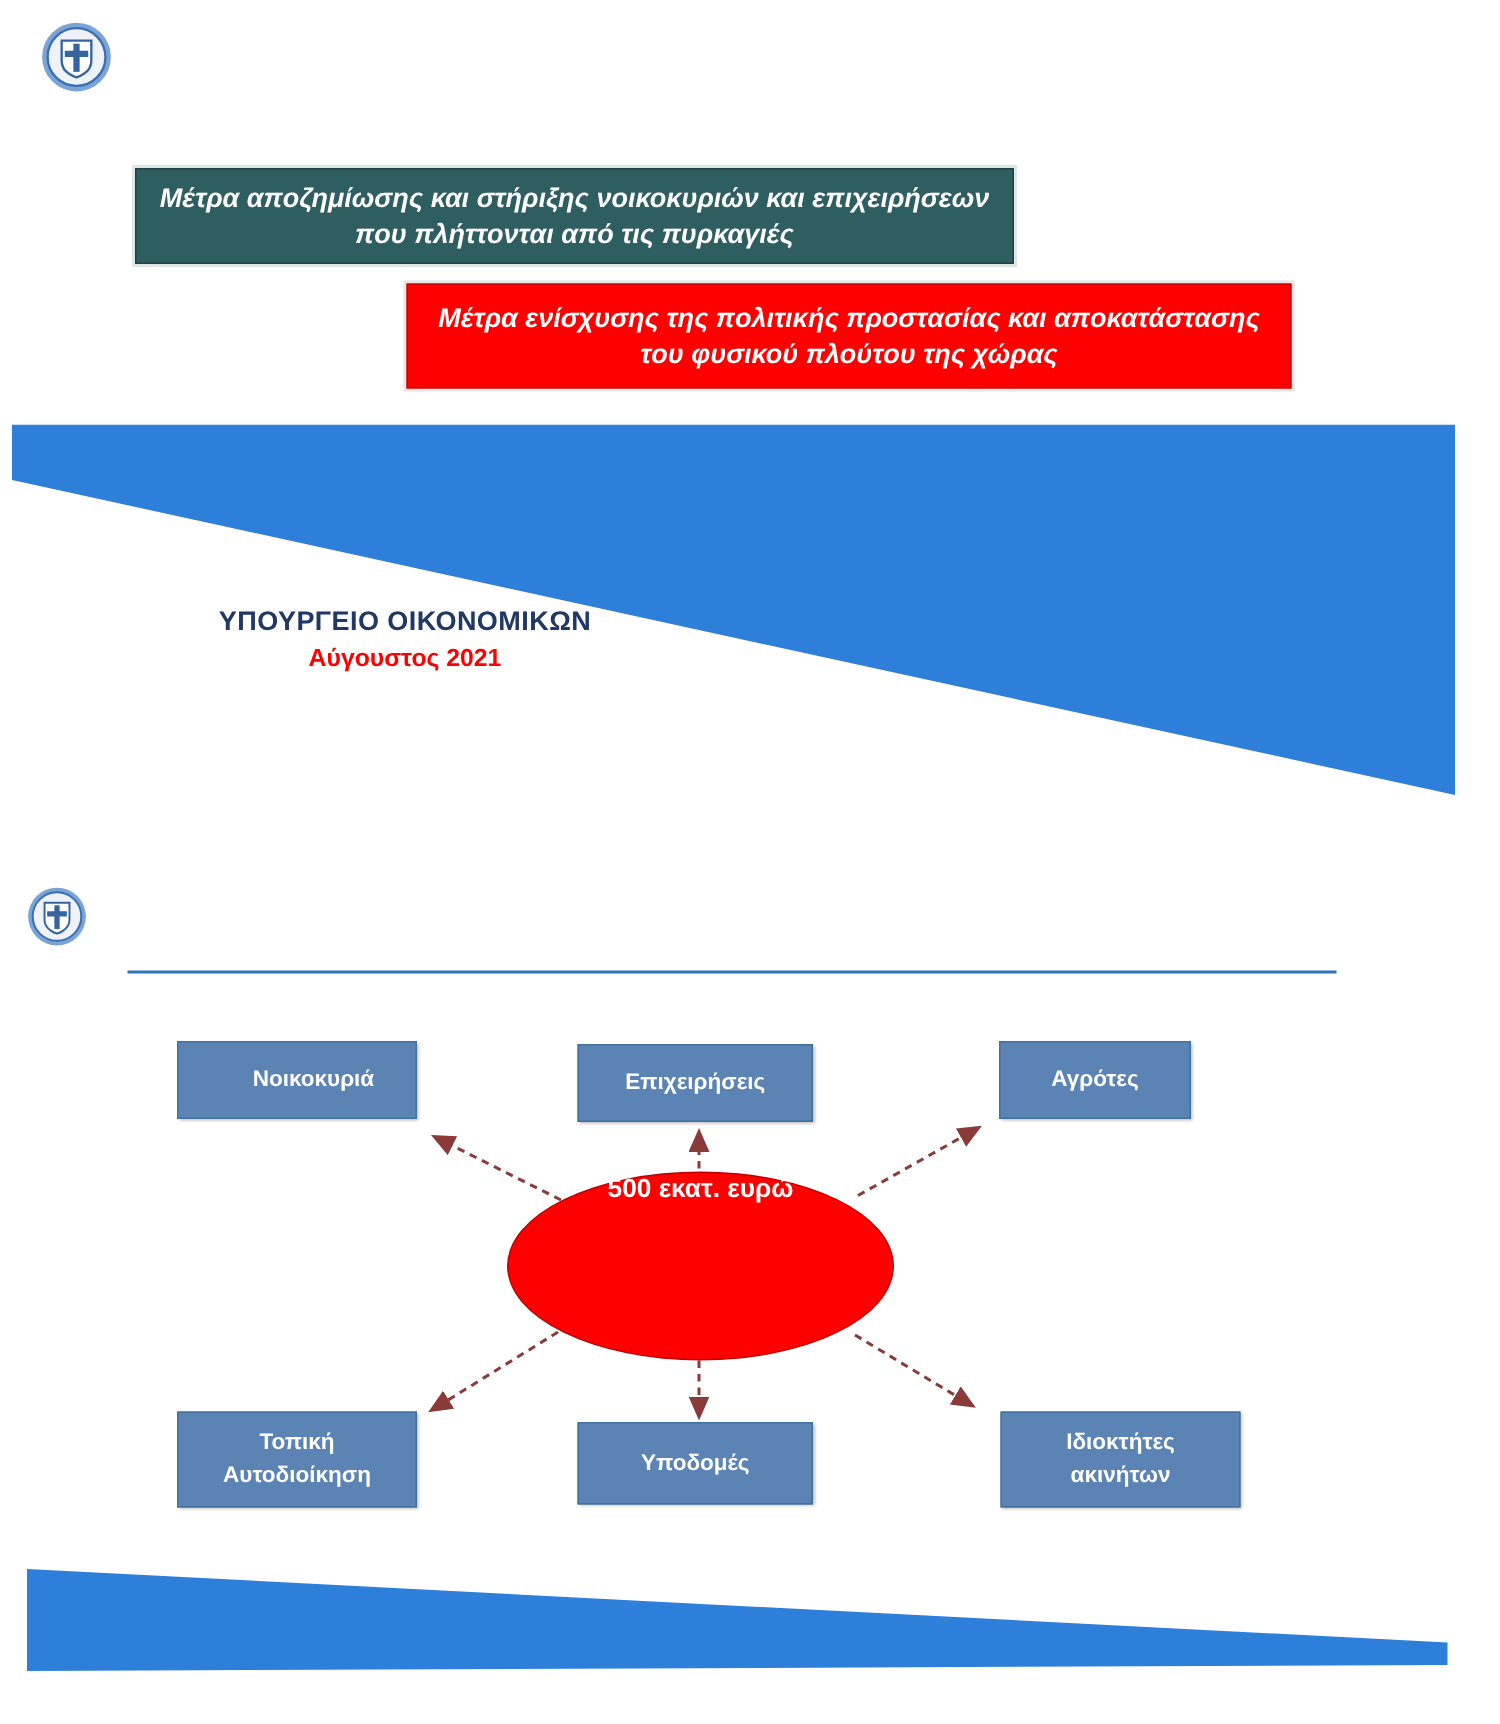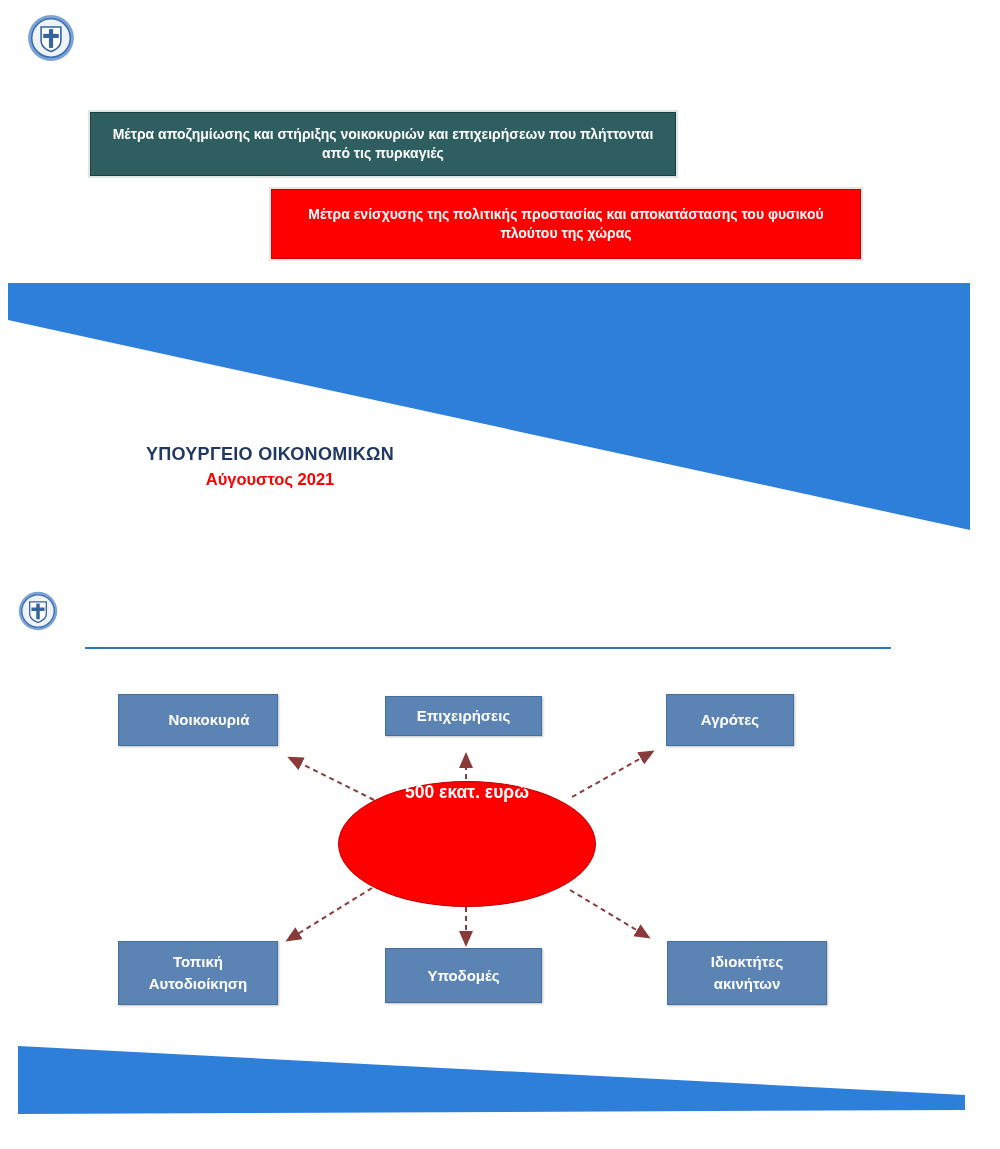--- a/index.html
+++ b/index.html
@@ -16,43 +16,44 @@
   .emblem { position: absolute; }
 
   .banner {
     position: absolute;
     display: flex;
     align-items: center;
     justify-content: center;
     text-align: center;
     color: #ffffff;
     font-weight: bold;
-    font-size: 14px;
+    font-size: 18px;
     line-height: 1.35;
     padding: 4px 10px;
     box-sizing: border-box;
+    font-style: italic;
   }
   .banner-teal {
     left: 90px; top: 112px; width: 586px; height: 64px;
     background: #2e5e60;
     border: 1px solid #1d4042;
     box-shadow: 0 0 0 2px #dfe6e6;
   }
   .banner-red {
     left: 271px; top: 189px; width: 590px; height: 70px;
     background: #fe0000;
     border: 1px solid #d40000;
     box-shadow: 0 0 0 2px #e6e6e6;
   }
 
   .wedge-svg { position: absolute; left: 0; display: block; }
 
   .ministry-block {
     position: absolute;
-    left: 105px; top: 444px; width: 330px;
+    left: 105px; top: 404px; width: 330px;
     text-align: center;
   }
   .ministry-name {
     color: #1f3864;
     font-weight: bold;
     font-size: 18px;
     letter-spacing: 0.3px;
   }
   .ministry-date {
     color: #fe0000;
@@ -85,21 +86,21 @@
     border: 1px solid #41719c;
     color: #ffffff;
     font-weight: bold;
     font-size: 15px;
     line-height: 1.45;
     box-sizing: border-box;
     box-shadow: 1px 1px 2px rgba(0,0,0,0.25);
     padding: 2px 14px;
   }
   .node-households   { left: 118px; top: 694px; width: 160px; height: 52px; padding-left: 36px; }
-  .node-businesses   { left: 385px; top: 696px; width: 157px; height: 40px; }
+  .node-businesses   { left: 385px; top: 696px; width: 157px; height: 52px; }
   .node-farmers      { left: 666px; top: 694px; width: 128px; height: 52px; }
   .node-localgov     { left: 118px; top: 941px; width: 160px; height: 64px; }
   .node-infra        { left: 385px; top: 948px; width: 157px; height: 55px; }
   .node-owners       { left: 667px; top: 941px; width: 160px; height: 64px; align-items: center; }
 
   .center-ellipse {
     position: absolute;
     left: 338px; top: 781px; width: 256px; height: 124px;
     background: #fe0000;
     border: 1px solid #c00000;

